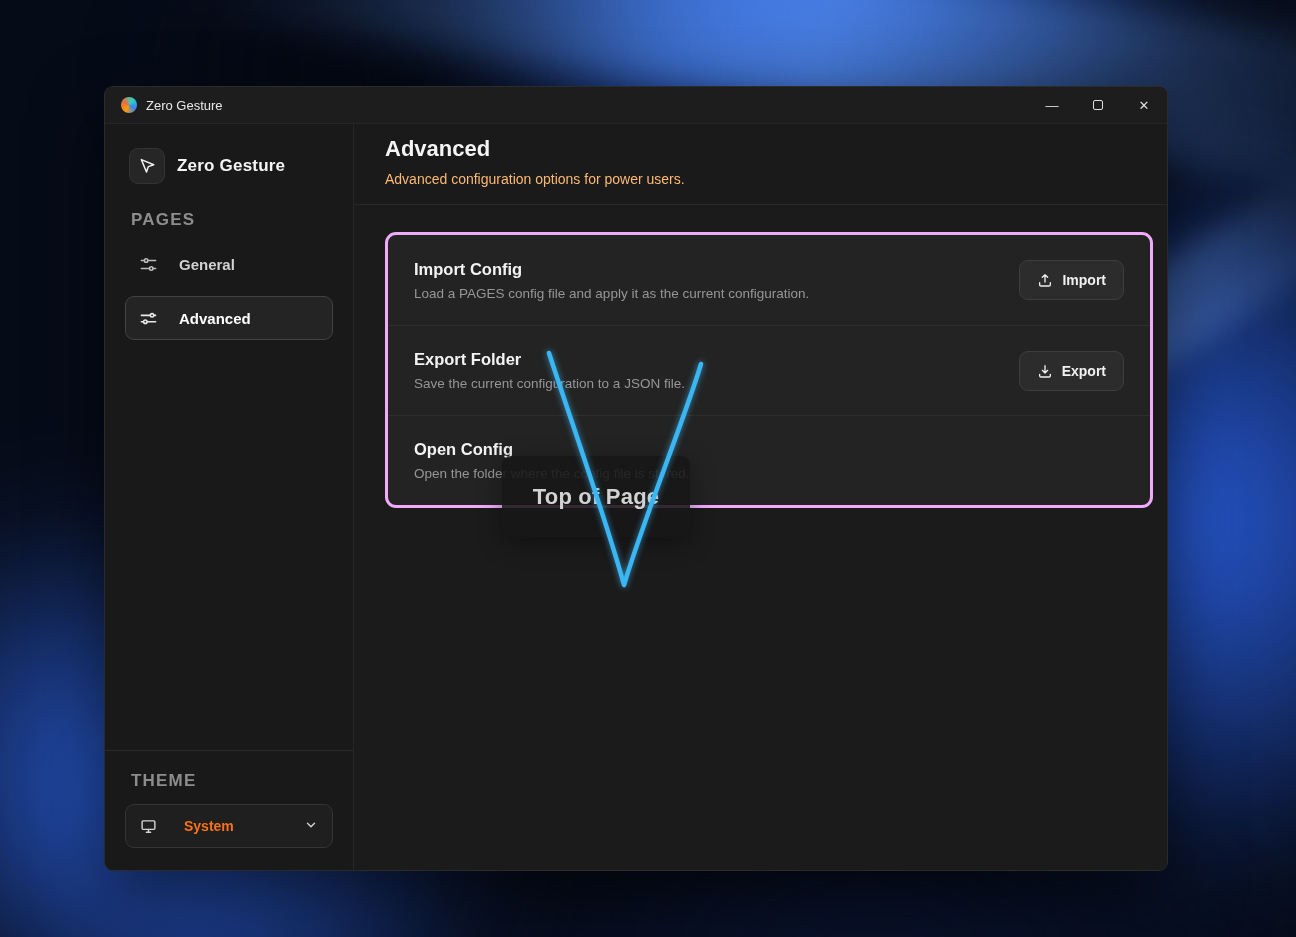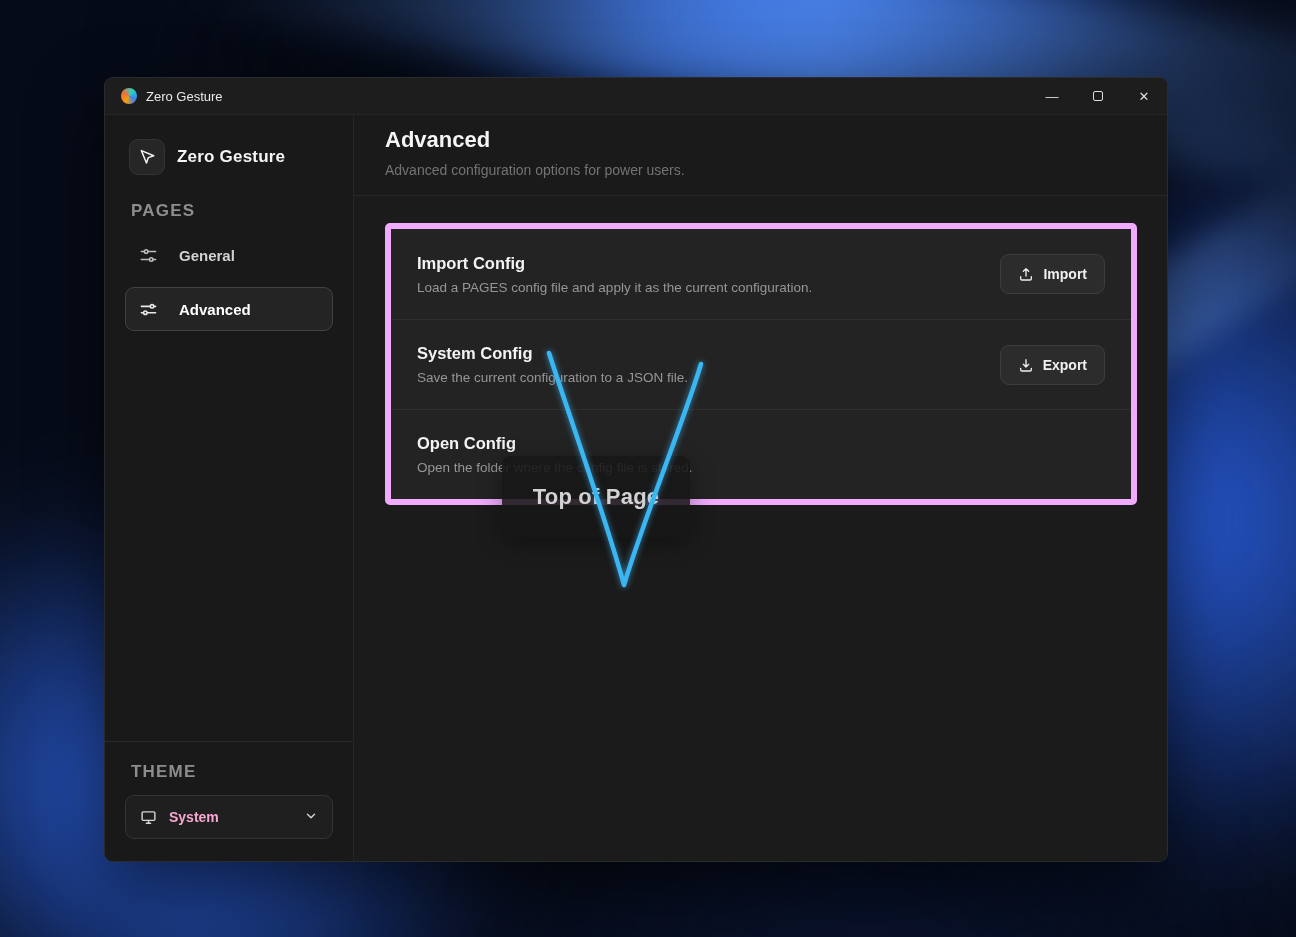--- a/index.html
+++ b/index.html
@@ -16,21 +16,21 @@
   .blob.b1 { left: 340px; top: -260px; width: 900px; height: 480px; background: radial-gradient(closest-side, #2f6bf0, rgba(17,49,130,0)); transform: rotate(-12deg); }
   .blob.b2 { right: -260px; top: 140px; width: 760px; height: 760px; background: radial-gradient(closest-side, #2a5fe0, rgba(12,33,92,0)); }
   .blob.b3 { left: -180px; bottom: -140px; width: 700px; height: 560px; background: radial-gradient(closest-side, #2e66ea, rgba(10,28,80,0)); transform: rotate(25deg); }
   .blob.b4 { left: 140px; top: -120px; width: 520px; height: 380px; background: radial-gradient(closest-side, #03060e, rgba(3,6,14,0)); filter: blur(40px); }
   .blob.b5 { left: 420px; bottom: -220px; width: 900px; height: 420px; background: radial-gradient(closest-side, #0a1430, rgba(6,11,24,0)); filter: blur(50px); }
   .streak { position: absolute; left: 200px; top: -40px; width: 1250px; height: 150px; background: linear-gradient(90deg, rgba(90,150,255,0), rgba(98,158,255,.55), rgba(70,130,250,0)); transform: rotate(9deg); filter: blur(18px); }
   .streak2 { position: absolute; right: -120px; top: 330px; width: 700px; height: 90px; background: linear-gradient(90deg, rgba(120,170,255,0), rgba(120,175,255,.5), rgba(120,170,255,0)); transform: rotate(-32deg); filter: blur(14px); }
 
   
   .app-window {
-    position: absolute; left: 104px; top: 77px; width: 1064px; height: 785px;
+    position: absolute; left: 104px; top: 86px; width: 1064px; height: 785px;
     background: #1b1b1b; border-radius: 9px; overflow: hidden;
     border: 1px solid rgba(255,255,255,0.07);
     box-shadow: 0 28px 70px rgba(0,0,0,0.6);
     display: flex; flex-direction: column;
   }
 
   
   .titlebar { height: 37px; flex: 0 0 37px; display: flex; align-items: center; background: #1d1d1d; border-bottom: 1px solid #262626; }
   .titlebar .app-icon { width: 16px; height: 16px; border-radius: 50%; margin: 0 9px 0 16px; background: conic-gradient(from 210deg, #f59e0b, #ef6c3a, #2dd4bf, #3b82f6, #f59e0b); }
   .titlebar .title-text { font-size: 13px; color: #e8e8e8; }
@@ -55,32 +55,32 @@
   .section-label { margin-top: 26px; font-size: 17px; font-weight: 700; letter-spacing: 1.2px; color: #8d8d8d; padding-left: 6px; }
 
   .nav { margin-top: 12px; display: flex; flex-direction: column; gap: 10px; }
   .nav-item { height: 44px; display: flex; align-items: center; gap: 21px; padding: 0 13px; border-radius: 9px; color: #d2d2d2; font-size: 15px; font-weight: 600; border: 1px solid transparent; cursor: default; }
   .nav-item svg { width: 19px; height: 19px; color: #bdbdbd; }
   .nav-item.active { background: #242424; border-color: #424242; color: #ffffff; }
   .nav-item.active svg { color: #eaeaea; }
 
   .sidebar-bottom { margin-top: auto; }
   .sidebar-divider { height: 1px; background: #2a2a2a; margin: 0 -20px 20px -20px; }
-  .theme-select { margin-top: 13px; height: 44px; border-radius: 9px; background: #1f1f1f; border: 1px solid #343434; display: flex; align-items: center; gap: 12px; padding: 16px 14px; color: #f9a8d4; font-size: 14px; font-weight: 600; cursor: default; }
+  .theme-select { margin-top: 13px; height: 44px; border-radius: 9px; background: #1f1f1f; border: 1px solid #343434; display: flex; align-items: center; gap: 27px; padding: 16px 14px; color: #f97316; font-size: 14px; font-weight: 600; cursor: default; }
   .theme-select svg { width: 17px; height: 17px; color: #d5d5d5; }
   .theme-select .chev { margin-left: auto; color: #9a9a9a; }
   .theme-select .chev svg { width: 14px; height: 14px; }
 
   
   .main { flex: 1; background: #1b1b1b; display: flex; flex-direction: column; min-width: 0; }
   .main-header { padding: 12px 30px 17px 31px; border-bottom: 1px solid #282828; background: #1a1a1a; }
   .main-title { font-size: 22px; font-weight: 700; color: #f5f5f5; }
-  .main-subtitle { margin-top: 9px; font-size: 14px; color: #737373; }
-
-  .card { margin: 27px 30px 0 31px; background: #232323; border: 6px solid #f0abfc; border-radius: 5px; overflow: hidden; }
+  .main-subtitle { margin-top: 9px; font-size: 14px; color: #fdba74; }
+
+  .card { margin: 27px 14px 0 31px; background: #232323; border: 3px solid #f0abfc; border-radius: 11px; overflow: hidden; }
   .card-row { height: 90px; display: flex; align-items: center; padding: 0 26px; gap: 20px; }
   .card-row + .card-row { border-top: 1px solid #2e2e2e; }
   .row-texts { display: flex; flex-direction: column; gap: 7px; min-width: 0; }
   .row-title { font-size: 16.5px; font-weight: 700; color: #f3f3f3; }
   .row-desc { font-size: 13.5px; color: #969696; }
   .row-action { margin-left: auto; flex: 0 0 auto; }
   .btn { display: inline-flex; align-items: center; gap: 9px; height: 40px; padding: 0 17px; border-radius: 9px; background: #2c2c2c; border: 1px solid #3d3d3d; color: #f0f0f0; font-size: 14px; font-weight: 700; font-family: inherit; cursor: default; }
   .btn svg { width: 16px; height: 16px; }
 
   
@@ -198,21 +198,21 @@
                   <path d="M12 15V4M8 8l4-4 4 4"></path>
                   <path d="M4 16v3a2 2 0 0 0 2 2h12a2 2 0 0 0 2-2v-3"></path>
                 </svg>
               <span>Import</span>
             </button>
           </div>
         </div>
 
         <div class="card-row">
           <div class="row-texts">
-            <div class="row-title">System Config</div>
+            <div class="row-title">Export Folder</div>
             <div class="row-desc">Save the current configuration to a JSON file.</div>
           </div>
           <div class="row-action">
             <button class="btn">
               <svg viewBox="0 0 24 24" fill="none" stroke="currentColor" stroke-width="2" stroke-linecap="round" stroke-linejoin="round">
                   <path d="M12 4v11M8 11l4 4 4-4"></path>
                   <path d="M4 17v2a2 2 0 0 0 2 2h12a2 2 0 0 0 2-2v-2"></path>
                 </svg>
               <span>Export</span>
             </button>

